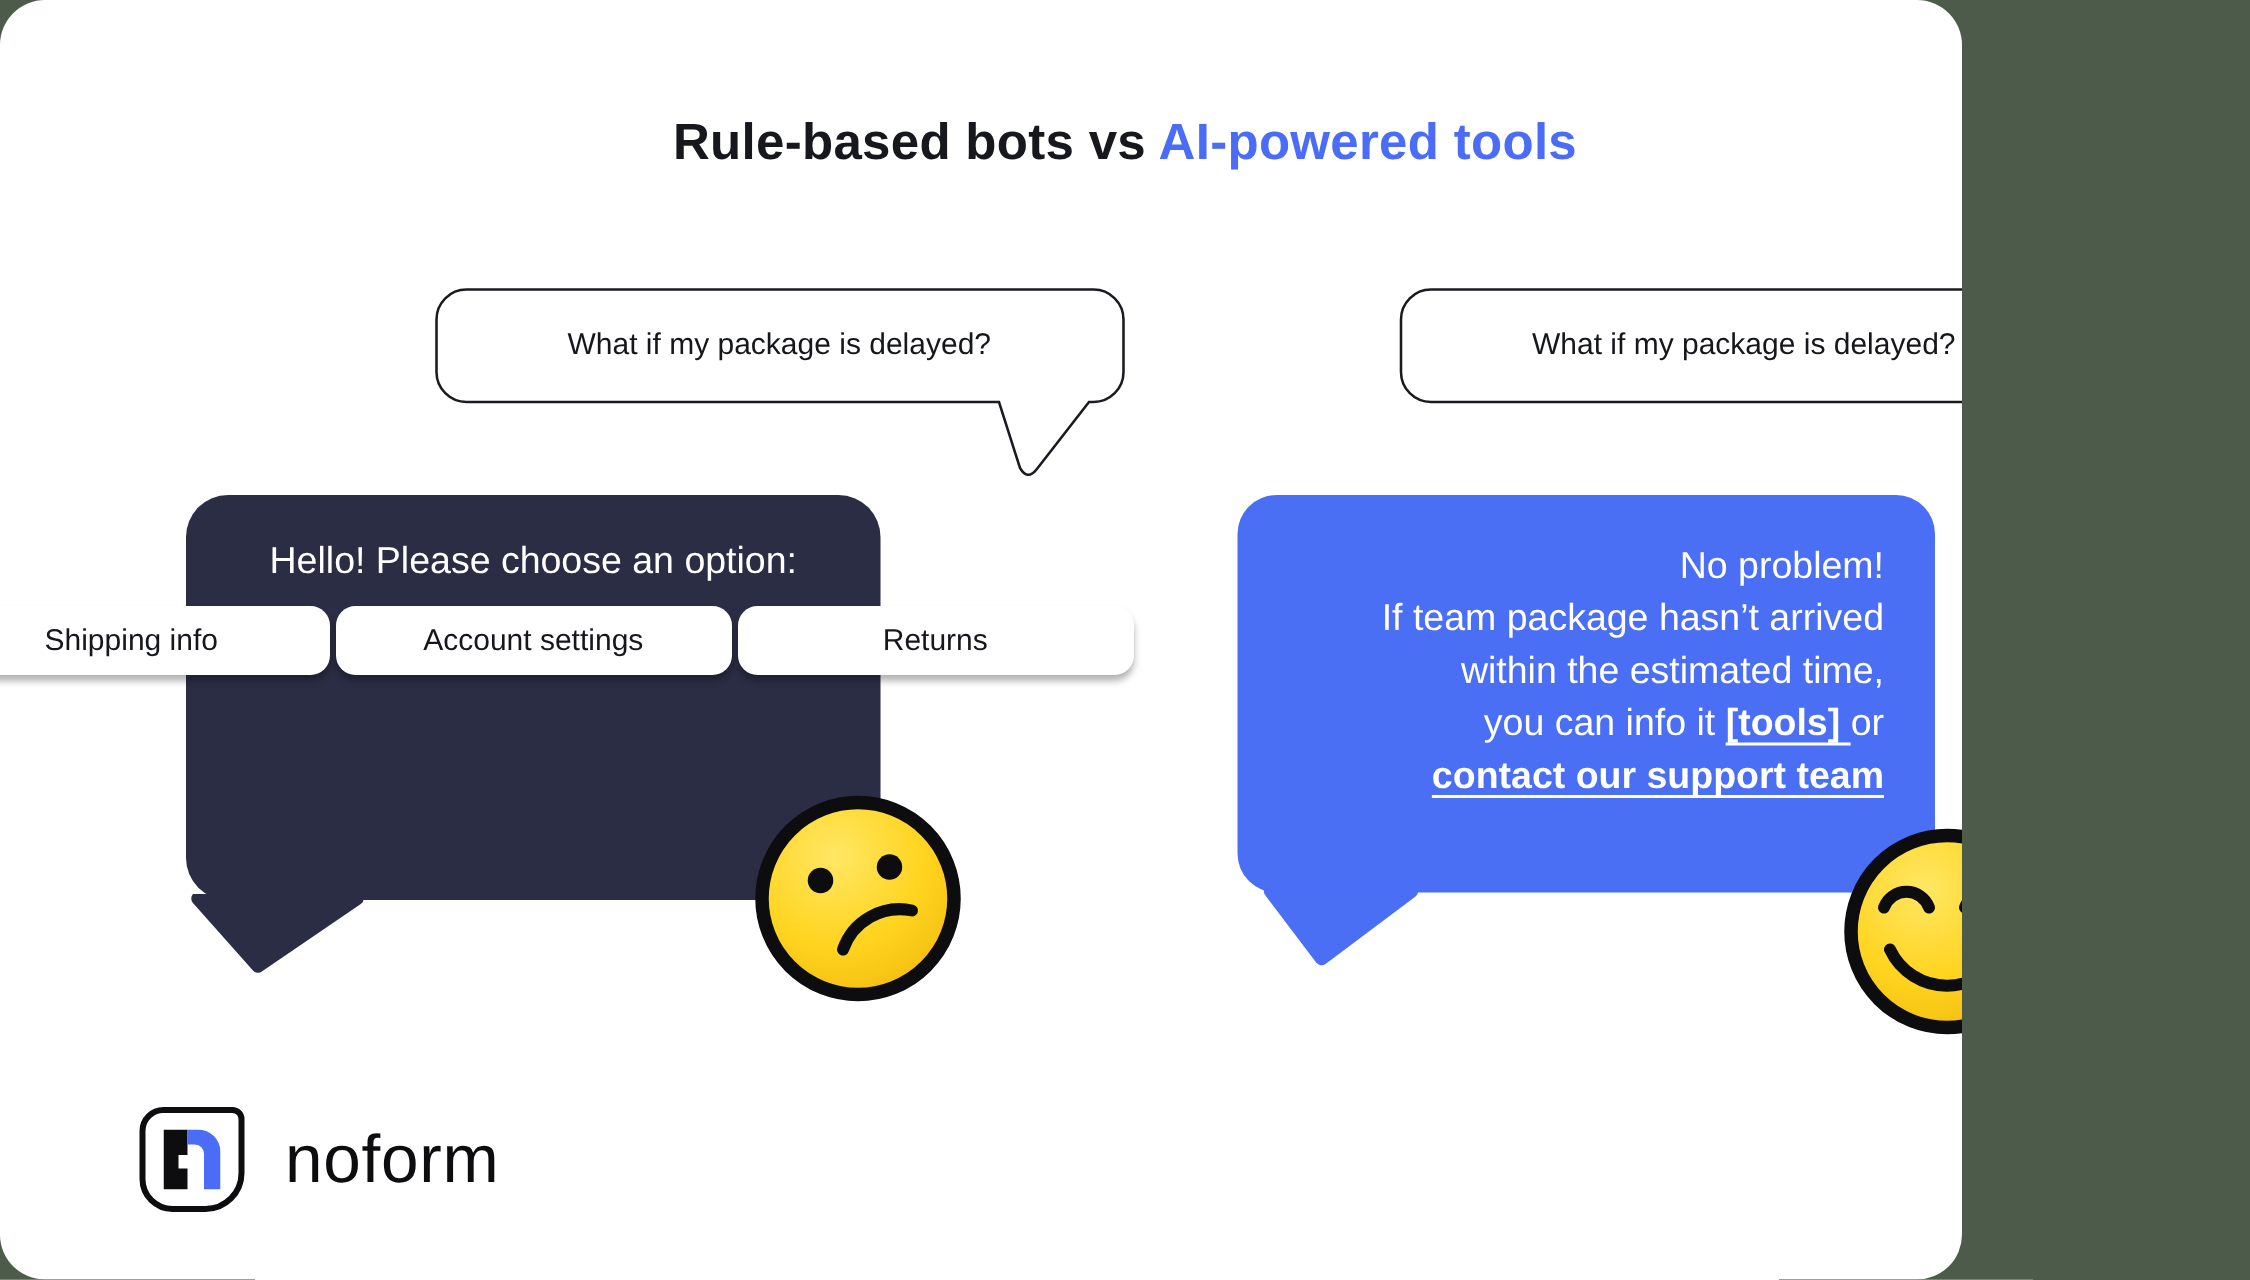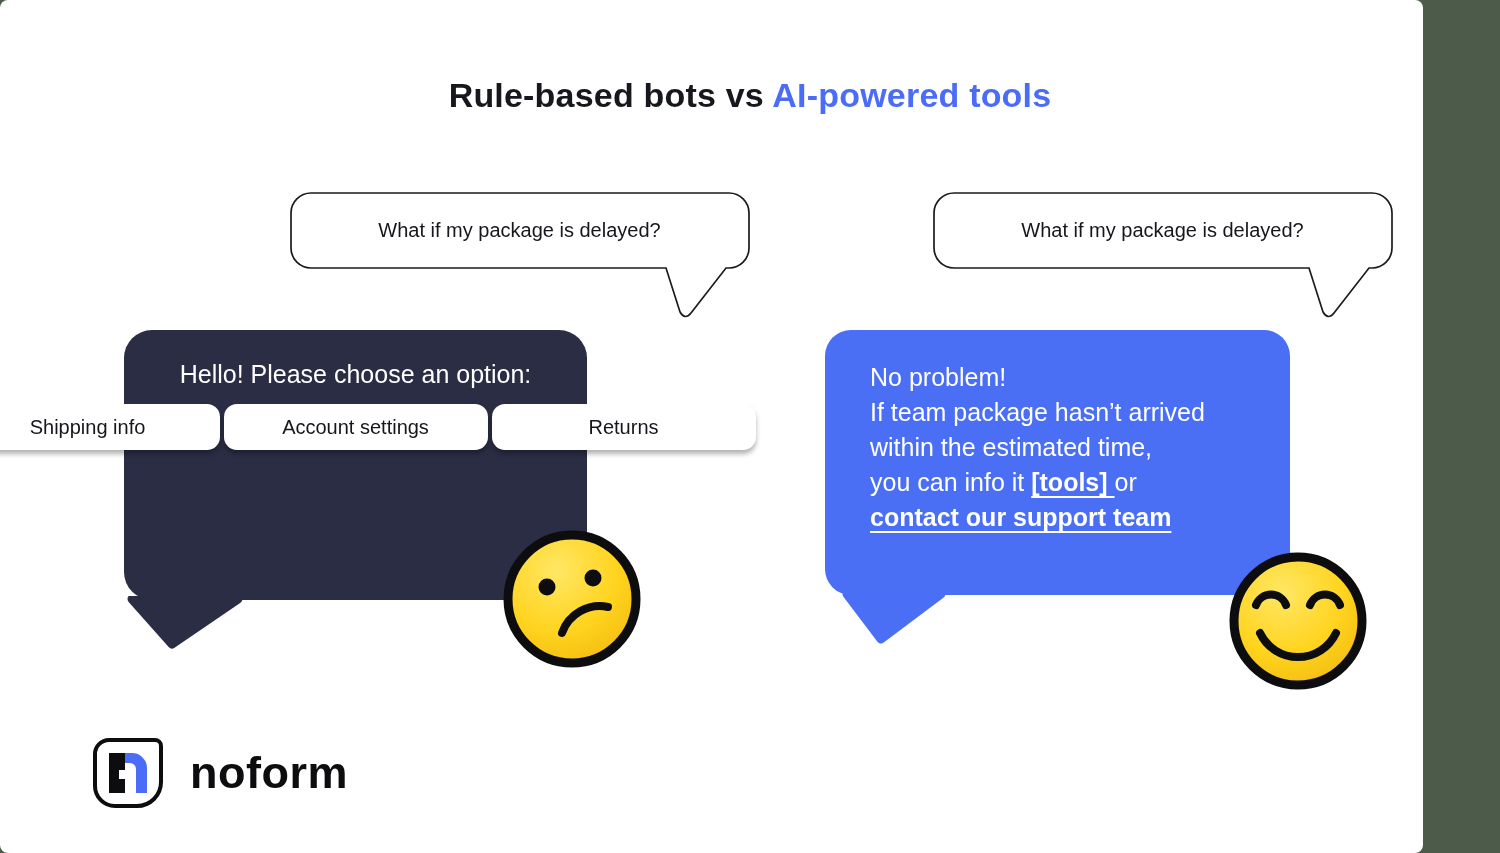--- a/index.html
+++ b/index.html
@@ -1,18 +1,18 @@
 <!DOCTYPE html>
 <html><head>
 <meta charset="utf-8">
 <style>
   html, body { margin: 0; padding: 0; background: #4d5c4a; font-family: "Liberation Sans", sans-serif; }
   .canvas {
-    position: relative; width: 1423px; height: 853px;
-    background: #ffffff; border-radius: 8px; overflow: hidden;
+    position: relative; width: 1308px; height: 853px;
+    background: #ffffff; border-radius: 30px; overflow: hidden;
   }
   .abs { position: absolute; }
 
   
   .page-title {
     position: absolute; top: 76px; left: 0; width: 1500px;
     text-align: center; font-size: 34px; font-weight: 700;
     color: #17181d; letter-spacing: 0.2px; margin: 0;
   }
   .page-title .accent { color: #4a6cf6; }
@@ -42,36 +42,36 @@
     border-radius: 13px; font-family: "Liberation Sans", sans-serif;
     font-size: 20px; font-weight: 500; color: #16171c;
     box-shadow: 0 4px 5px rgba(0,0,0,0.30); cursor: pointer;
   }
 
   
   .bot-blue {
     position: absolute; left: 825px; top: 330px; width: 465px; height: 265px;
     background: #4a6ff5; border-radius: 26px; color: #ffffff;
     box-sizing: border-box; padding: 30px 34px 0 45px;
-    font-size: 25px; font-weight: 500; line-height: 35px;
+    font-size: 25px; font-weight: 500; line-height: 35px; text-align: right;
   }
   .bot-blue .link {
     font-weight: 700; text-decoration: underline;
     text-decoration-thickness: 2px; text-underline-offset: 5px;
     color: #ffffff; cursor: pointer;
   }
 
   .brand { position: absolute; left: 93px; top: 738px; display: flex; align-items: center; }
   .brand-box {
     width: 70px; height: 70px; box-sizing: border-box;
     border: 4.5px solid #0d0d10; border-radius: 16px 8px 26px 22px;
     display: flex; align-items: center; justify-content: center; background: #ffffff;
   }
   .brand-word {
-    margin-left: 27px; font-size: 45px; font-weight: 700; color: #0d0d10; letter-spacing: 0.5px;
+    margin-left: 27px; font-size: 45px; font-weight: 400; color: #0d0d10; letter-spacing: 0.5px;
   }
 </style>
 </head>
 <body>
 
 <div class="canvas">
 
   <h1 class="page-title"><span>Rule-based bots vs </span><span class="accent">AI-powered tools</span></h1>
 
   <div class="q-bubble" style="left:289px; top:192px;">

